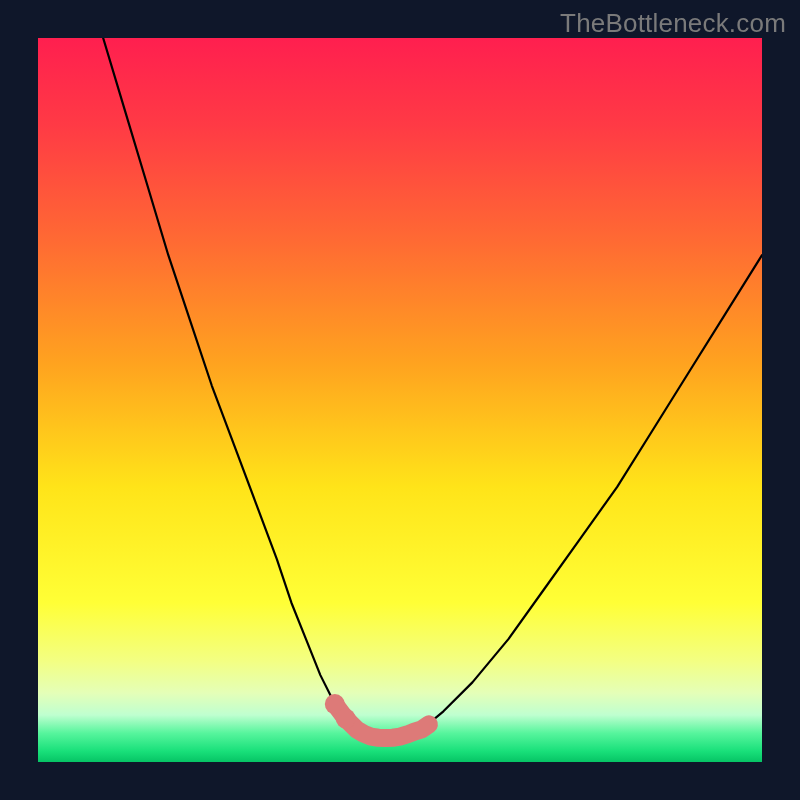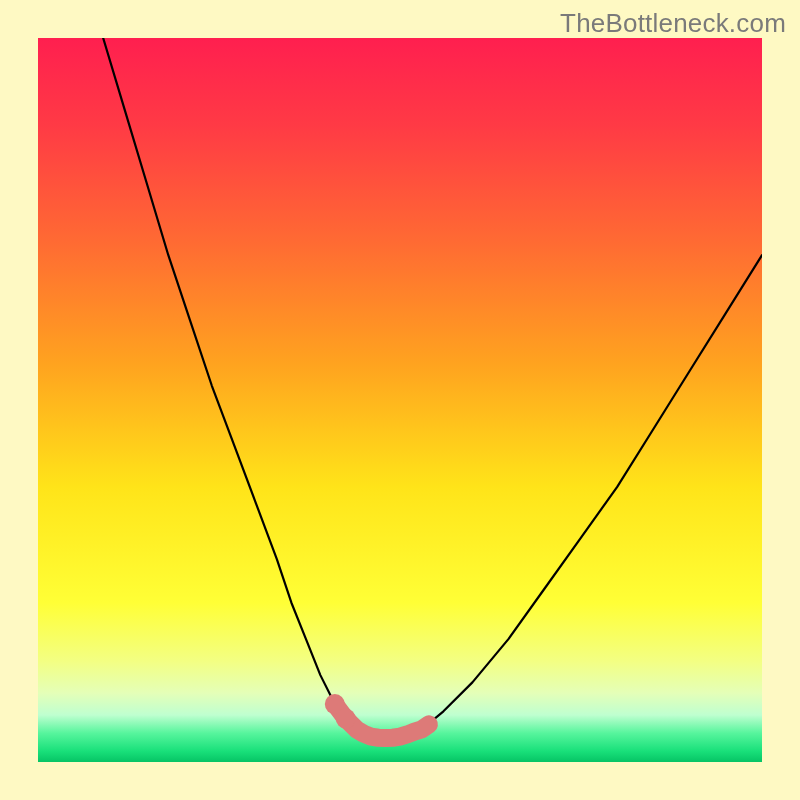--- a/index.html
+++ b/index.html
@@ -8,21 +8,21 @@
     width: 800px;
     height: 800px;
     background: #000000;
     overflow: hidden;
     font-family: Arial, Helvetica, sans-serif;
   }
   .stage {
     position: relative;
     width: 800px;
     height: 800px;
-    background: #fef9c3;
+    background: #0f172a;
   }
   .plot-area {
     position: absolute;
     left: 38px;
     top: 38px;
     width: 724px;
     height: 724px;
   }
   .gradient-bg {
     position: absolute;

